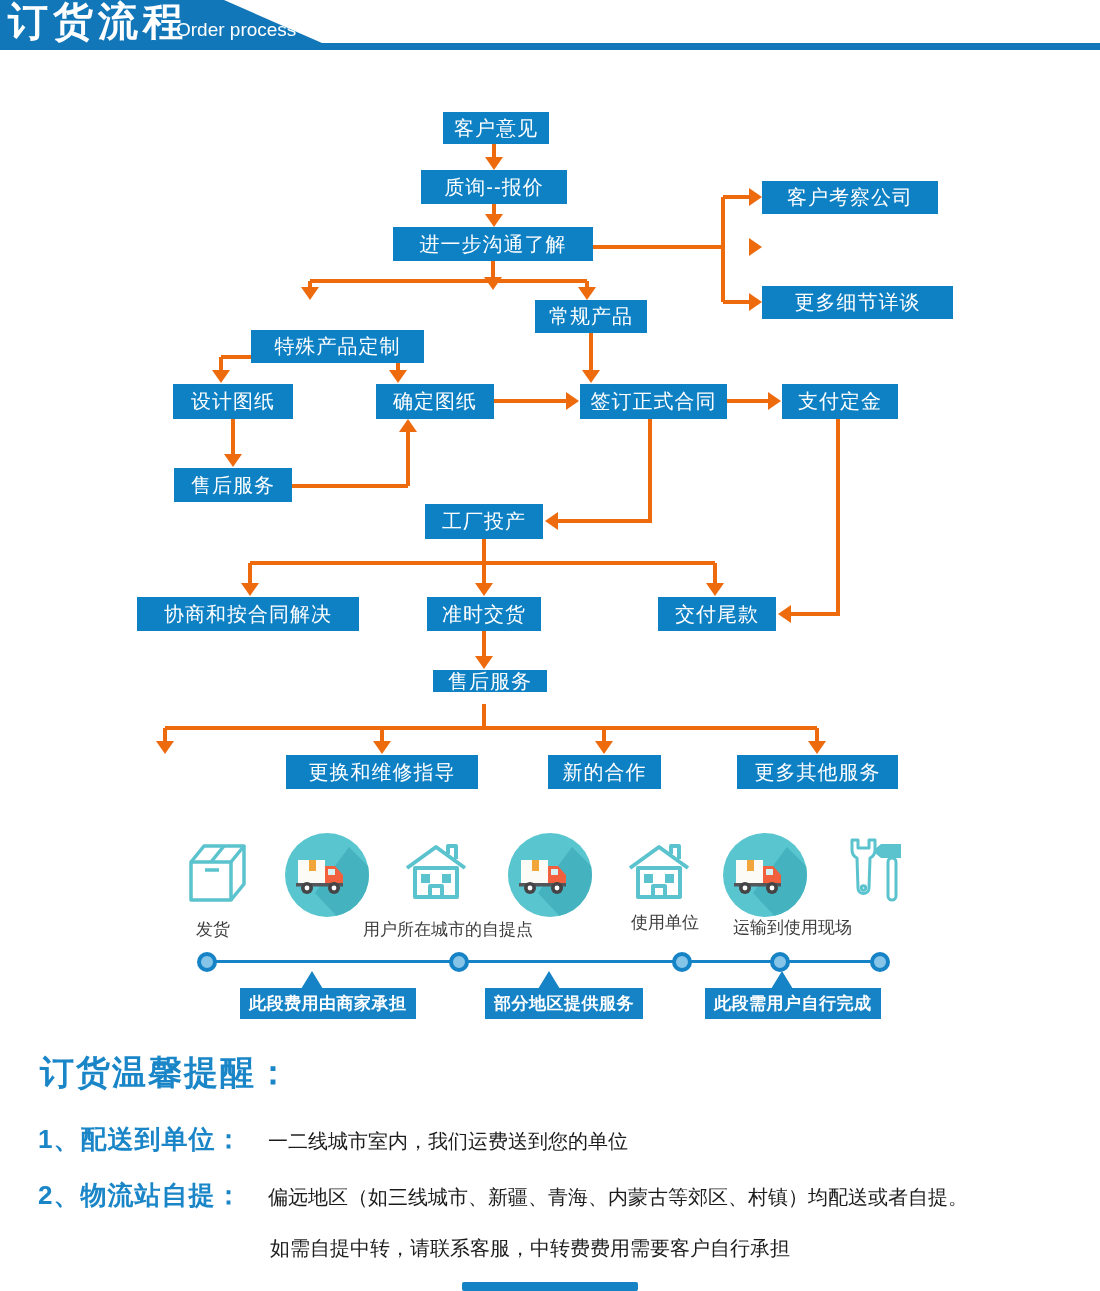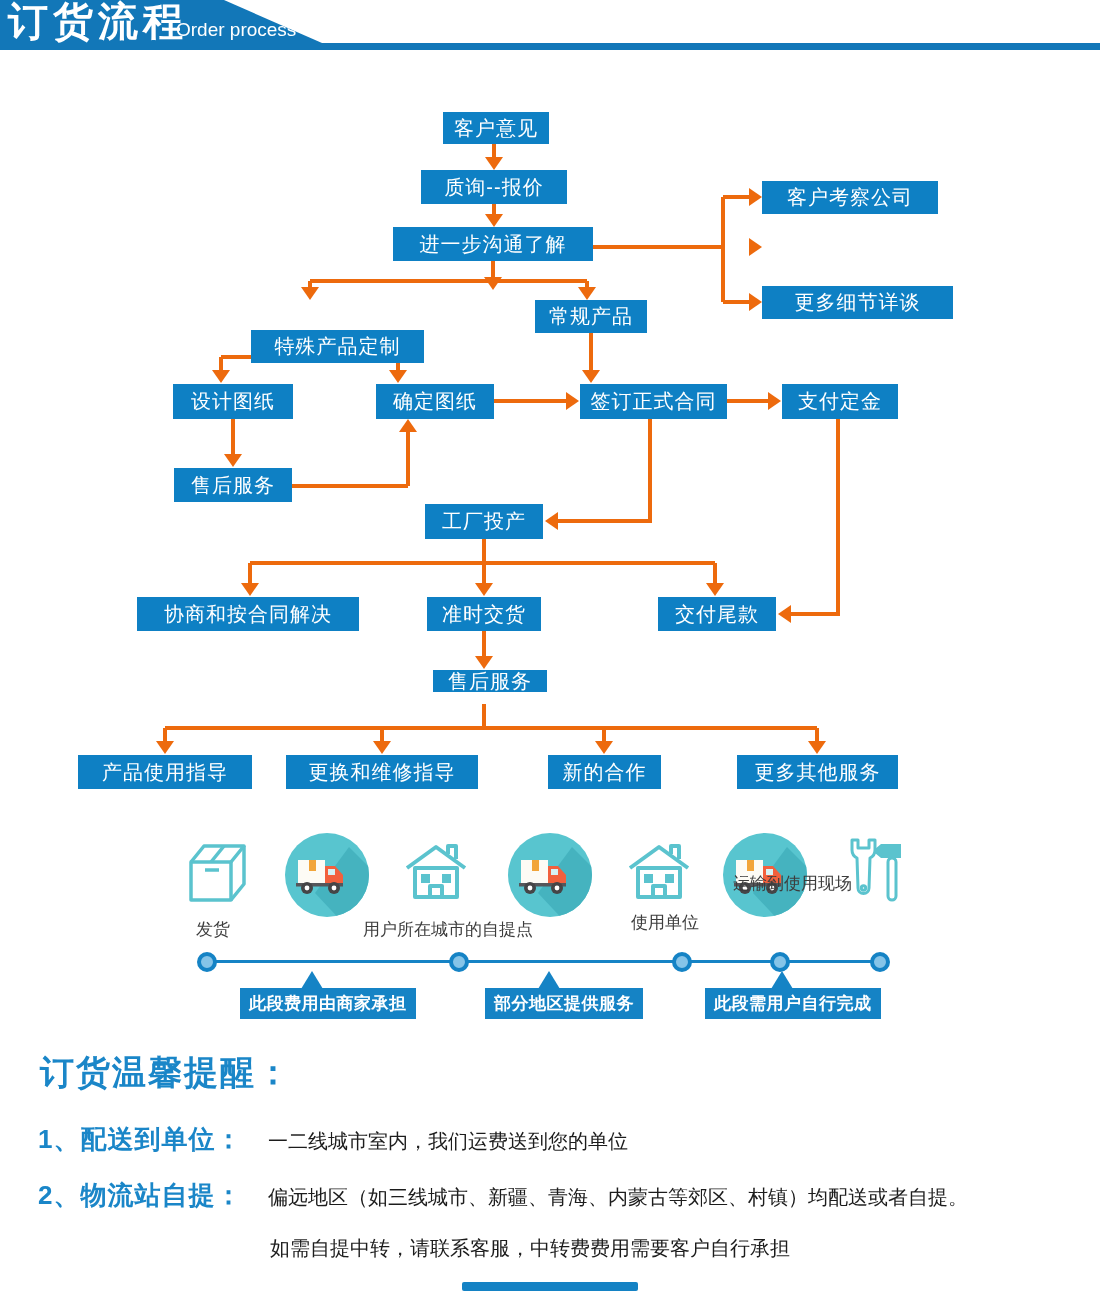--- a/index.html
+++ b/index.html
@@ -124,21 +124,20 @@
   <div class="node" style="left:173px;top:384px;width:120px;height:35px;">设计图纸</div>
   <div class="node" style="left:376px;top:384px;width:118px;height:35px;">确定图纸</div>
   <div class="node" style="left:580px;top:384px;width:147px;height:35px;">签订正式合同</div>
   <div class="node" style="left:782px;top:384px;width:116px;height:35px;">支付定金</div>
   <div class="node" style="left:174px;top:468px;width:118px;height:34px;">售后服务</div>
   <div class="node" style="left:425px;top:504px;width:118px;height:35px;">工厂投产</div>
   <div class="node" style="left:137px;top:597px;width:222px;height:34px;">协商和按合同解决</div>
   <div class="node" style="left:427px;top:597px;width:114px;height:34px;">准时交货</div>
   <div class="node" style="left:658px;top:597px;width:118px;height:34px;">交付尾款</div>
   <div class="node" style="left:433px;top:670px;width:114px;height:22px;">售后服务</div>
-  <div class="node" style="left:78px;top:755px;width:174px;height:34px;">产品使用指导</div>
   <div class="node" style="left:286px;top:755px;width:192px;height:34px;">更换和维修指导</div>
   <div class="node" style="left:548px;top:755px;width:113px;height:34px;">新的合作</div>
   <div class="node" style="left:737px;top:755px;width:161px;height:34px;">更多其他服务</div>
 
   <svg width="0" height="0" style="position:absolute">
     <defs>
       <symbol id="sym-package" viewBox="0 0 72 72">
         <g stroke="#5bc3ce" stroke-width="3.5" fill="none" stroke-linejoin="round">
           <path d="M8 24 L8 62 L48 62 L48 24 Z"></path>
           <path d="M8 24 L21 8 L61 8 L48 24"></path>
@@ -204,21 +203,21 @@
   <svg class="icon" style="left:723px;top:833px;" width="84" height="84">
       <use href="#sym-truck"></use>
     </svg>
   <svg class="icon" style="left:845px;top:836px;" width="64" height="68">
       <use href="#sym-tools"></use>
     </svg>
 
   <div class="icon-label" style="left:196px;top:918px;">发货</div>
   <div class="icon-label" style="left:363px;top:918px;">用户所在城市的自提点</div>
   <div class="icon-label" style="left:631px;top:911px;">使用单位</div>
-  <div class="icon-label" style="left:733px;top:872px;">运输到使用现场</div>
+  <div class="icon-label" style="left:733px;top:916px;">运输到使用现场</div>
 
   <div class="tl-line" style="left:207px;top:960px;width:673px;"></div>
   <div class="tl-dot" style="left:197px;top:952px;"></div>
   <div class="tl-dot" style="left:449px;top:952px;"></div>
   <div class="tl-dot" style="left:672px;top:952px;"></div>
   <div class="tl-dot" style="left:770px;top:952px;"></div>
   <div class="tl-dot" style="left:870px;top:952px;"></div>
 
   <div class="tl-tri" style="left:301px;top:971px;"></div>
   <div class="tl-tag" style="left:240px;top:988px;">此段费用由商家承担</div>

